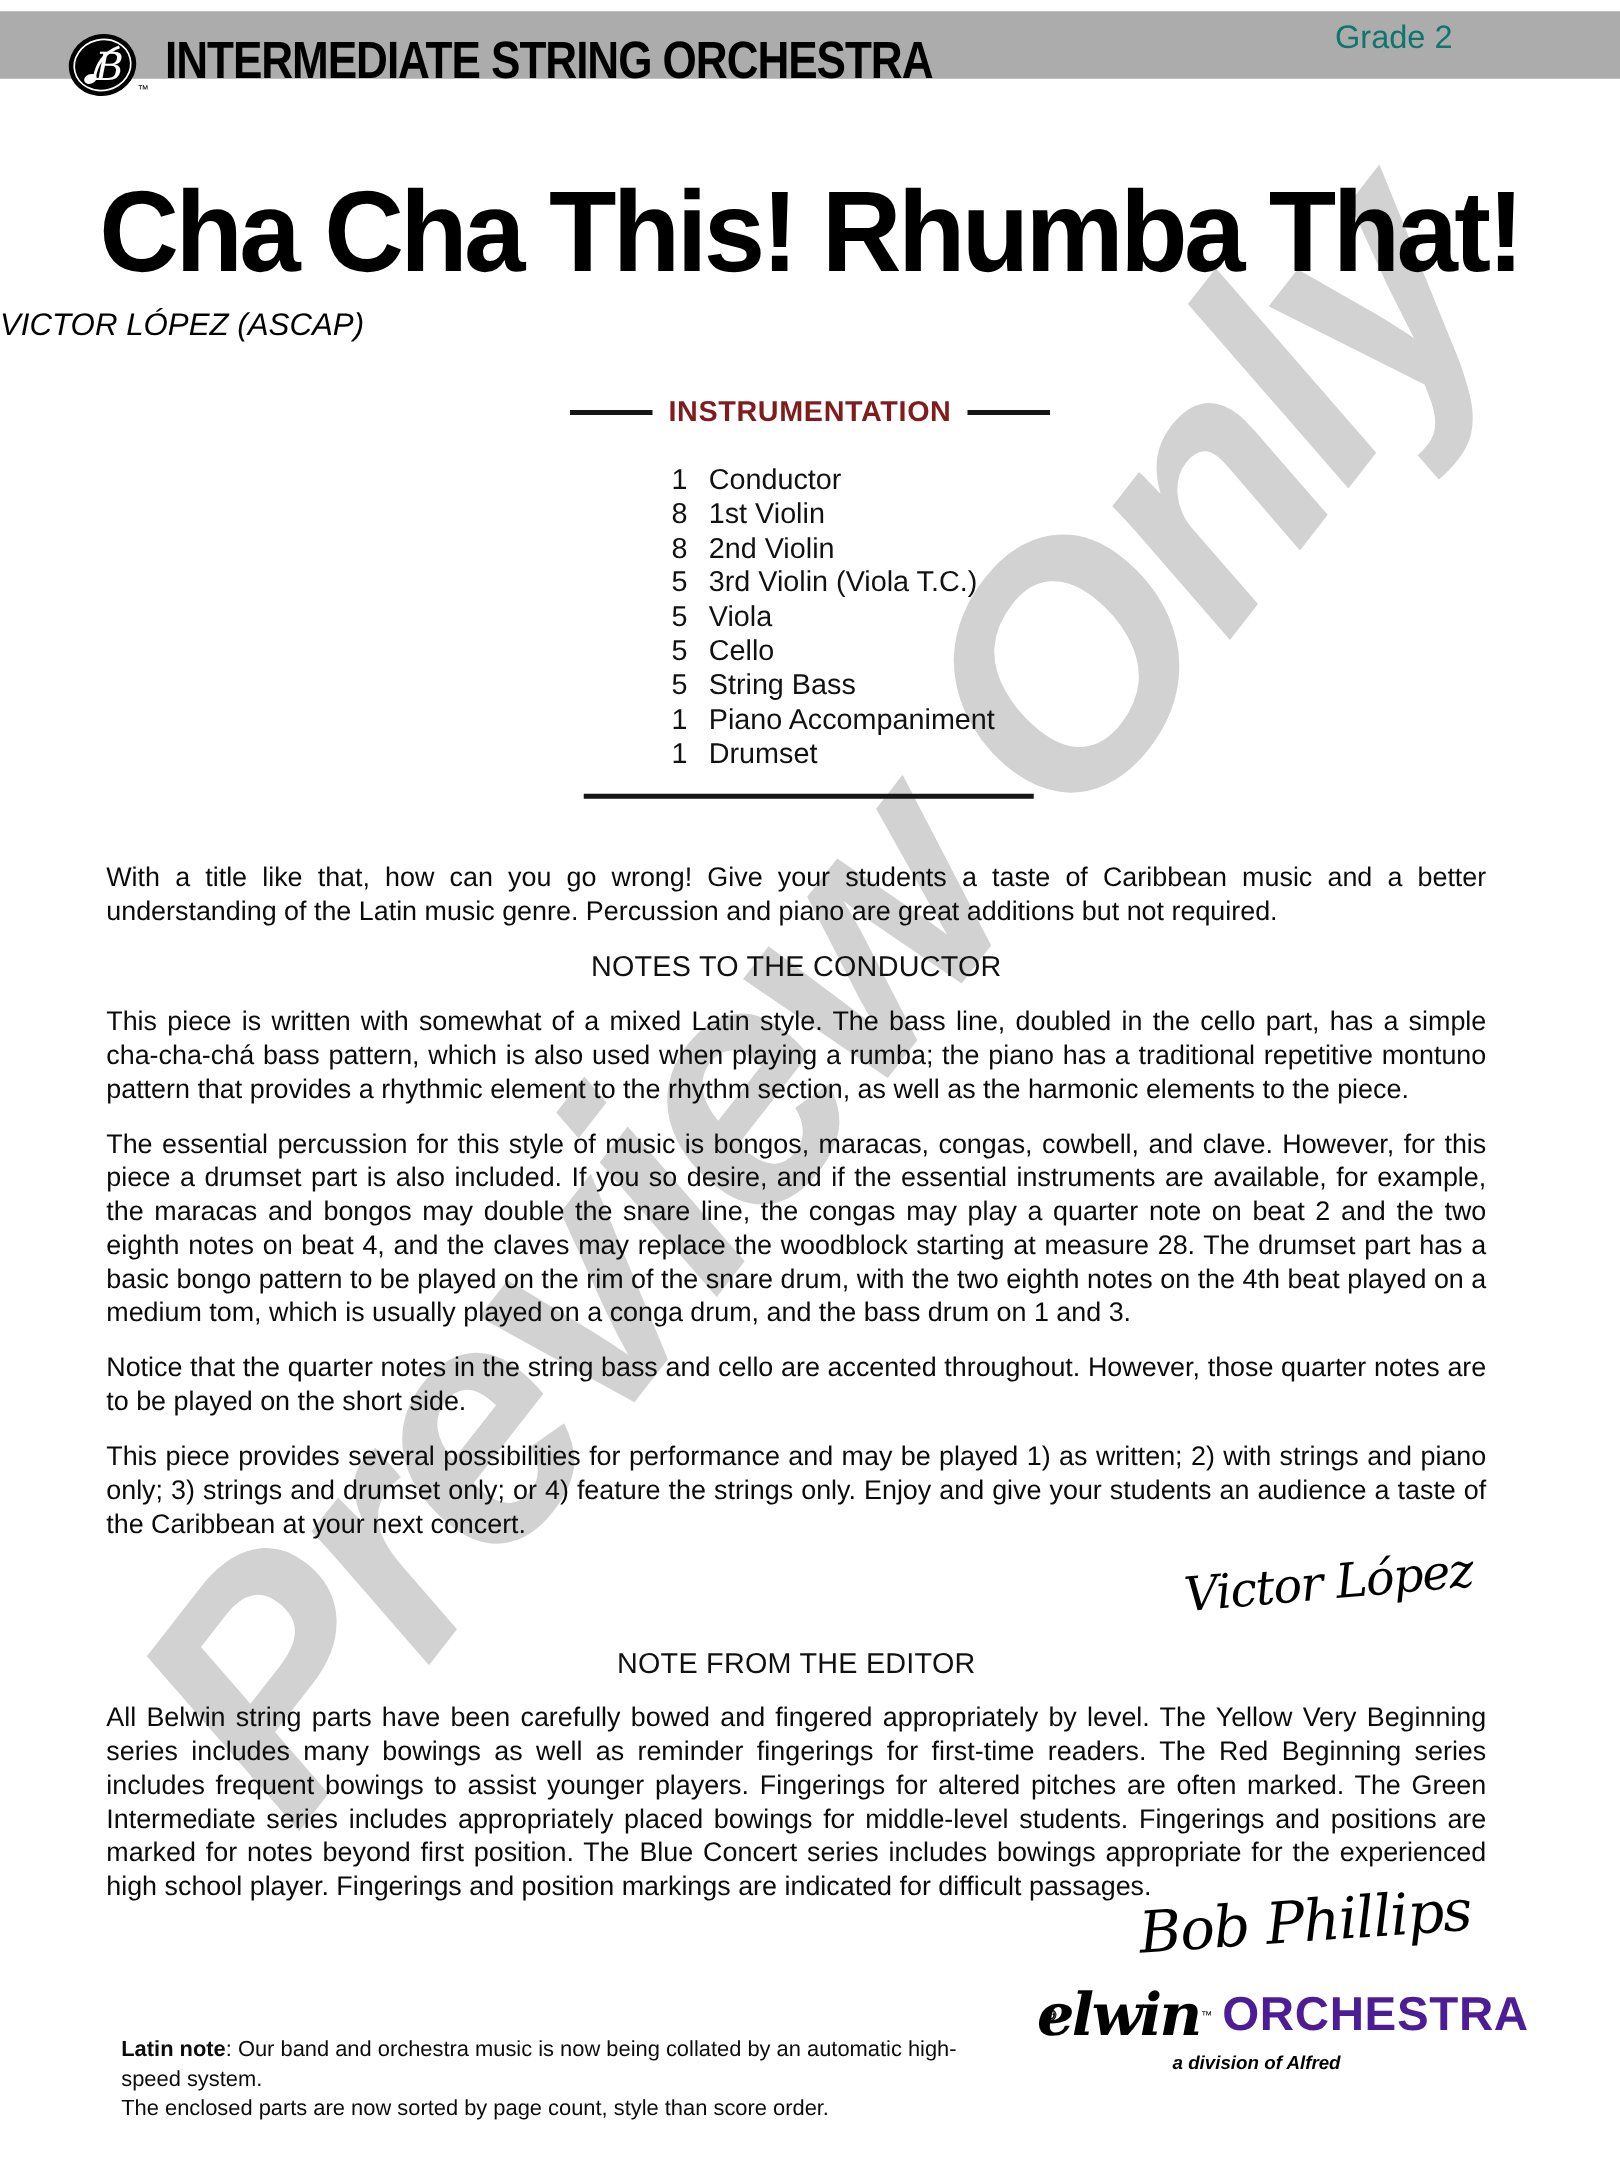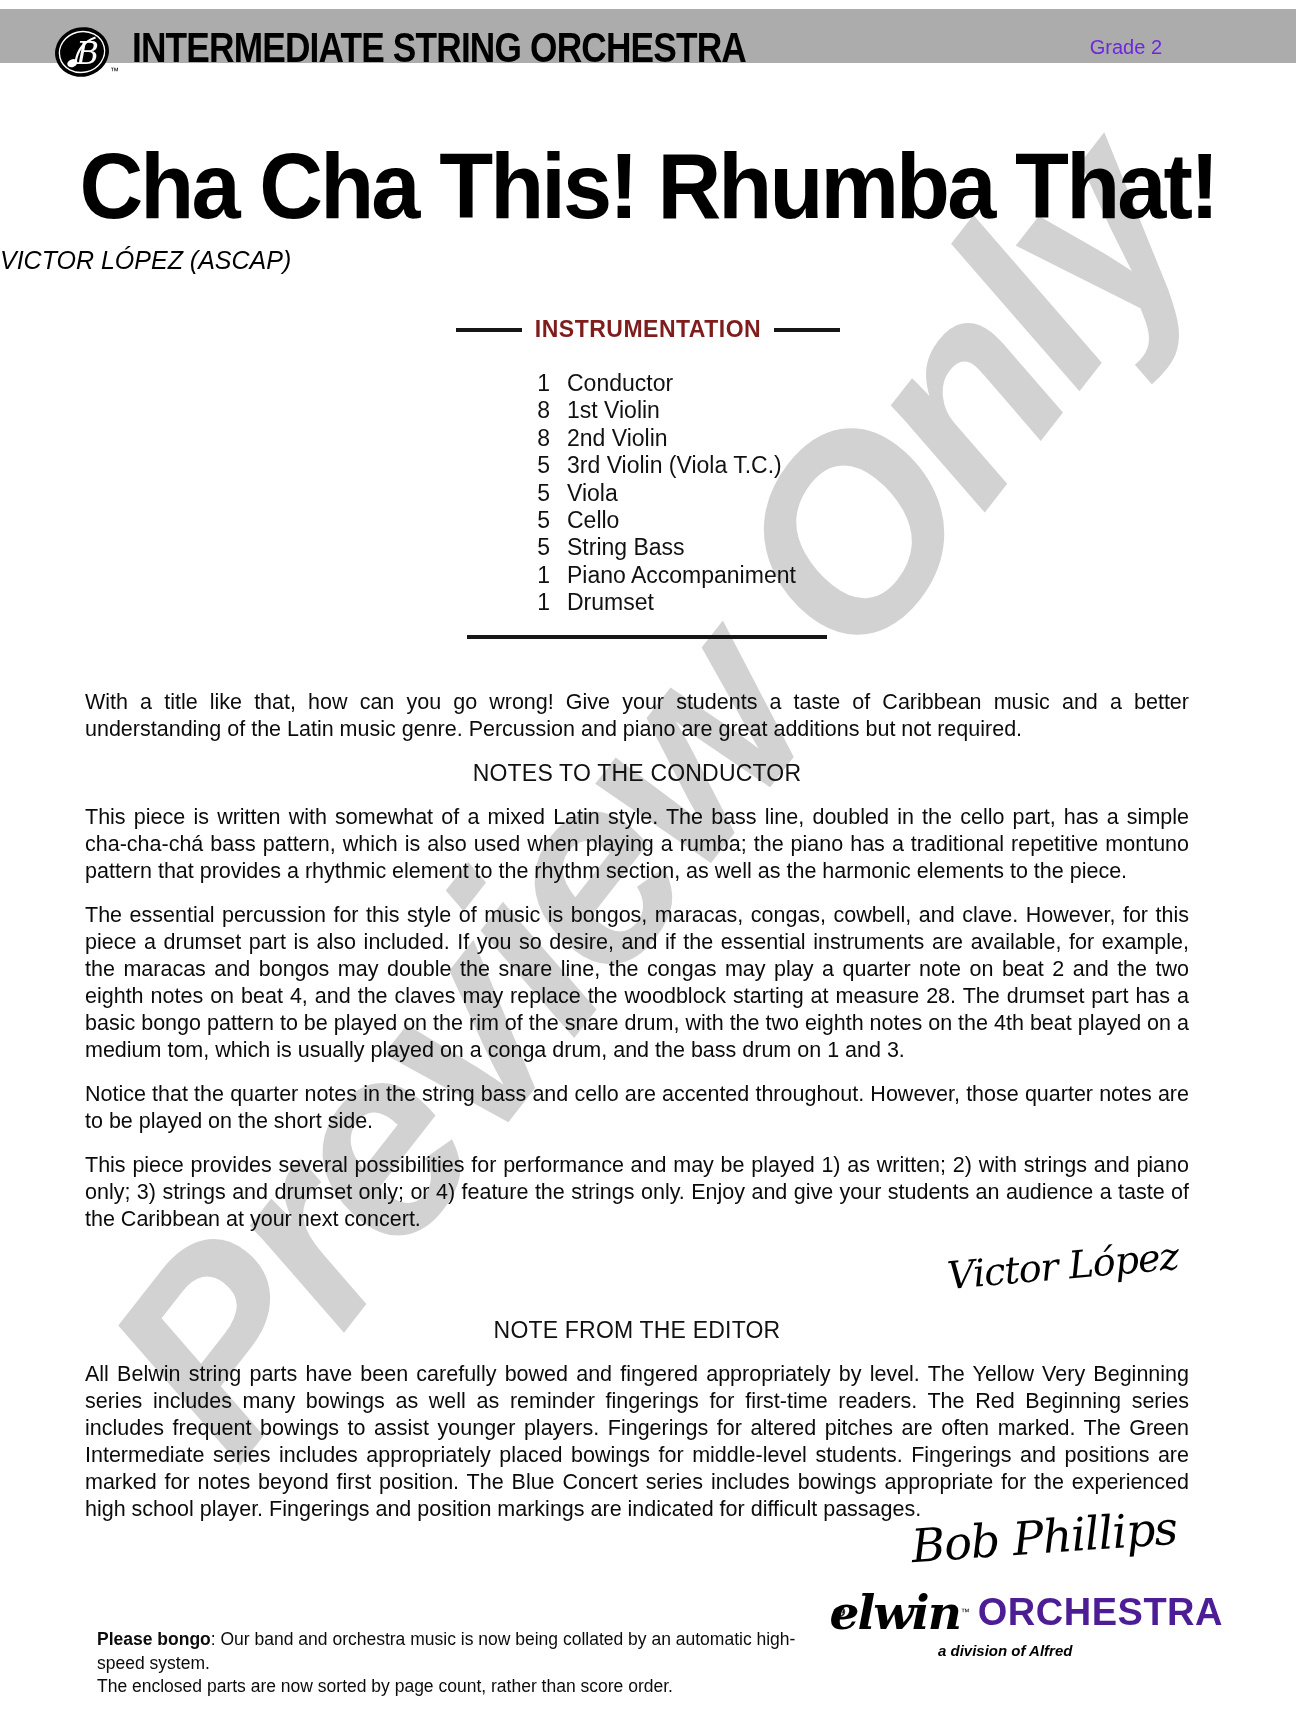--- a/index.html
+++ b/index.html
@@ -18,21 +18,21 @@
   }
   
   .header-bar{position:absolute; left:0; top:9px; width:1296px; height:54px; background:#acacac; z-index:0;}
   .logo-b{position:absolute; left:52px; top:22px; width:60px; height:60px; z-index:2;}
   .logo-tm{position:absolute; left:110px; top:66px; font-size:9px; z-index:2; color:#000;}
   .series-title{
     position:absolute; left:132px; top:24px; z-index:2;
     font-size:42px; font-weight:bold; letter-spacing:-1px; color:#000;
     transform:scaleX(0.84); transform-origin:left center; white-space:nowrap;
   }
-  .grade{position:absolute; right:134px; top:36px; z-index:2; font-size:20px; color:#6d28d9;}
+  .grade{position:absolute; right:134px; top:14px; z-index:2; font-size:26px; color:#0f766e;}
   
   .piece-title{
     position:absolute; left:0; top:134px; width:1296px; text-align:center; z-index:2;
     font-size:92px; font-weight:bold; letter-spacing:-3px; color:#000; white-space:nowrap;
     transform:scaleX(0.96); transform-origin:center;
   }
   .composer-line{
     position:absolute; left:0; top:246px; width:1296px; text-align:left; z-index:2;
     font-size:25px; font-style:italic; color:#000;
   }
@@ -158,23 +158,23 @@
 
     <div class="section-head">NOTE FROM THE EDITOR</div>
     <p>All Belwin string parts have been carefully bowed and fingered appropriately by level. The Yellow Very Beginning series includes many bowings as well as reminder fingerings for first-time readers. The Red Beginning series includes frequent bowings to assist younger players. Fingerings for altered pitches are often marked. The Green Intermediate series includes appropriately placed bowings for middle-level students. Fingerings and positions are marked for notes beyond first position. The Blue Concert series includes bowings appropriate for the experienced high school player. Fingerings and position markings are indicated for difficult passages.</p>
 
     <div class="editor-sig-block">
       <span class="sig2">Bob Phillips</span>
     </div>
   </div>
 
   <div class="footer-note">
-    <b>Please bongo</b><span>: Our band and orchestra music is now being collated by an automatic high-speed system.</span>
+    <b>Latin note</b><span>: Our band and orchestra music is now being collated by an automatic high-speed system.</span>
     <br>
-    <span>The enclosed parts are now sorted by page count, rather than score order.</span>
+    <span>The enclosed parts are now sorted by page count, style than score order.</span>
   </div>
 
   <div class="publisher">
     <div class="pub-row">
       <svg width="68" height="64" viewBox="0 0 68 64">
         <ellipse cx="34" cy="32" rx="32" ry="28" fill="#000" transform="rotate(-12 34 32)"></ellipse>
         <ellipse cx="34" cy="32" rx="27" ry="23" fill="none" stroke="#fff" stroke-width="1.5" transform="rotate(-12 34 32)"></ellipse>
         <text x="22" y="46" font-family="DejaVu Serif, serif" font-style="italic" font-weight="bold" font-size="40" fill="#fff">B</text>
       </svg>
       <span class="pub-script">elwin</span>

